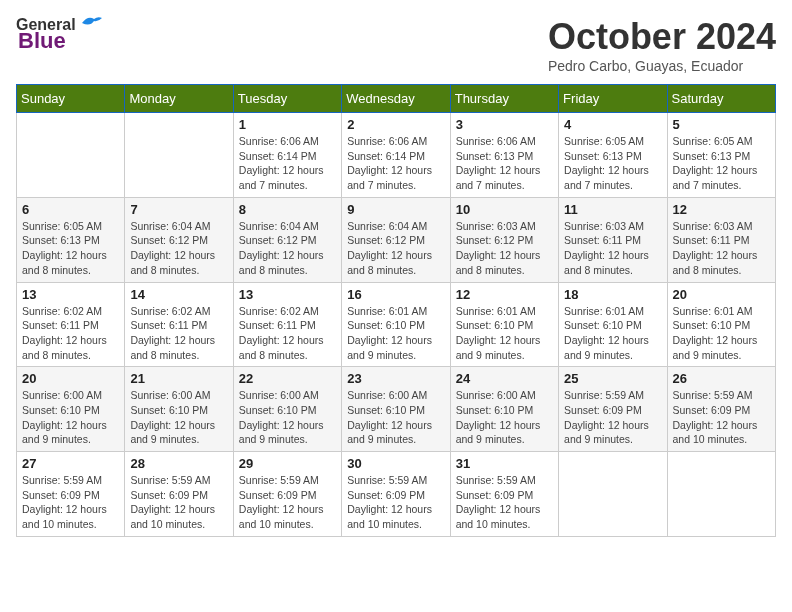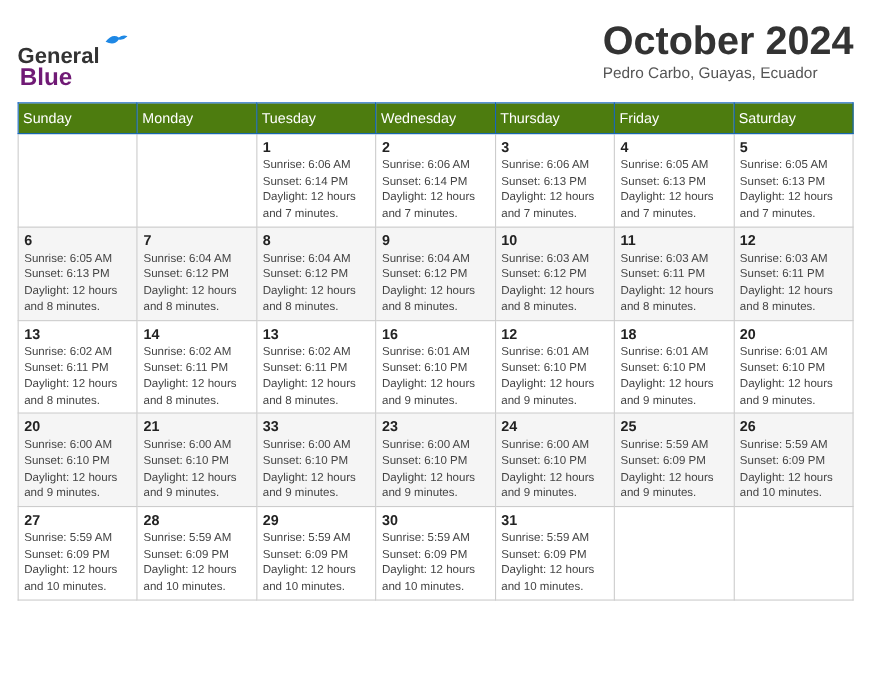--- a/index.html
+++ b/index.html
@@ -76,21 +76,21 @@
     .week-row:nth-child(even) td {
       background: #f5f5f5;
     }
   </style>
 </head>
 <body>
 
 <div class="header">
   <div class="logo">
     <div style="display:flex; align-items:center; gap:2px;">
-      <span style="font-size:20px; font-weight:bold; color:#333;margin-top:24px;">General</span>
+      <span style="font-size:16px; font-weight:bold; color:#333;">General</span>
       <svg width="22" height="16" viewBox="0 0 22 16" style="margin-left:2px; margin-top:-4px;">
         <path d="M2,8 Q8,0 14,4 Q18,1 22,3 Q18,7 14,6 Q10,12 2,8Z" fill="#1e88e5"></path>
       </svg>
     </div>
     <span style="font-size:22px; font-weight:bold; color:#701a75; margin-top:-6px; margin-left:2px;">Blue</span>
   </div>
   <div class="title-block">
     <div class="month-title">October 2024</div>
     <div class="subtitle">Pedro Carbo, Guayas, Ecuador</div>
   </div>
@@ -238,21 +238,21 @@
 Sunset: 6:10 PM
 Daylight: 12 hours and 9 minutes.</div>
         </td>
         <td>
           <span class="day-num">21</span>
           <div class="day-info" style="white-space: pre-line;">Sunrise: 6:00 AM
 Sunset: 6:10 PM
 Daylight: 12 hours and 9 minutes.</div>
         </td>
         <td>
-          <span class="day-num">33</span>
+          <span class="day-num">22</span>
           <div class="day-info" style="white-space: pre-line;">Sunrise: 6:00 AM
 Sunset: 6:10 PM
 Daylight: 12 hours and 9 minutes.</div>
         </td>
         <td>
           <span class="day-num">23</span>
           <div class="day-info" style="white-space: pre-line;">Sunrise: 6:00 AM
 Sunset: 6:10 PM
 Daylight: 12 hours and 9 minutes.</div>
         </td>

